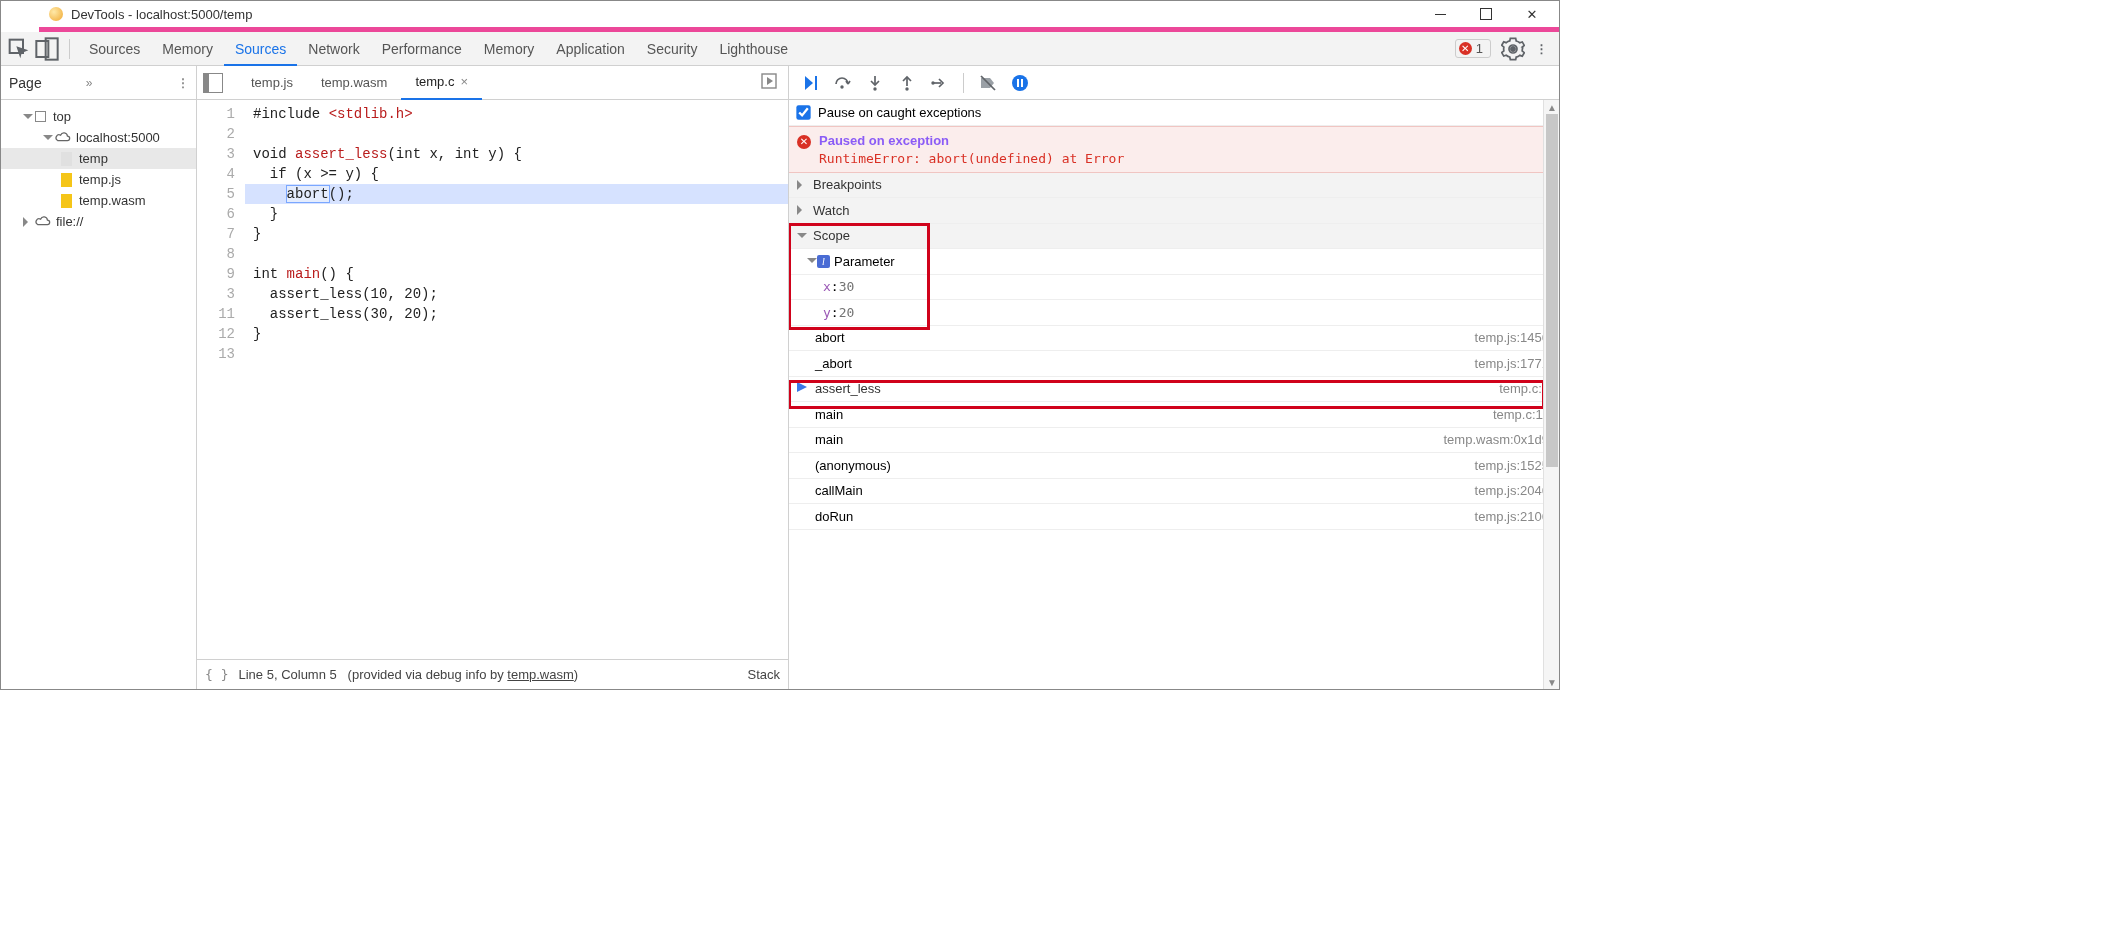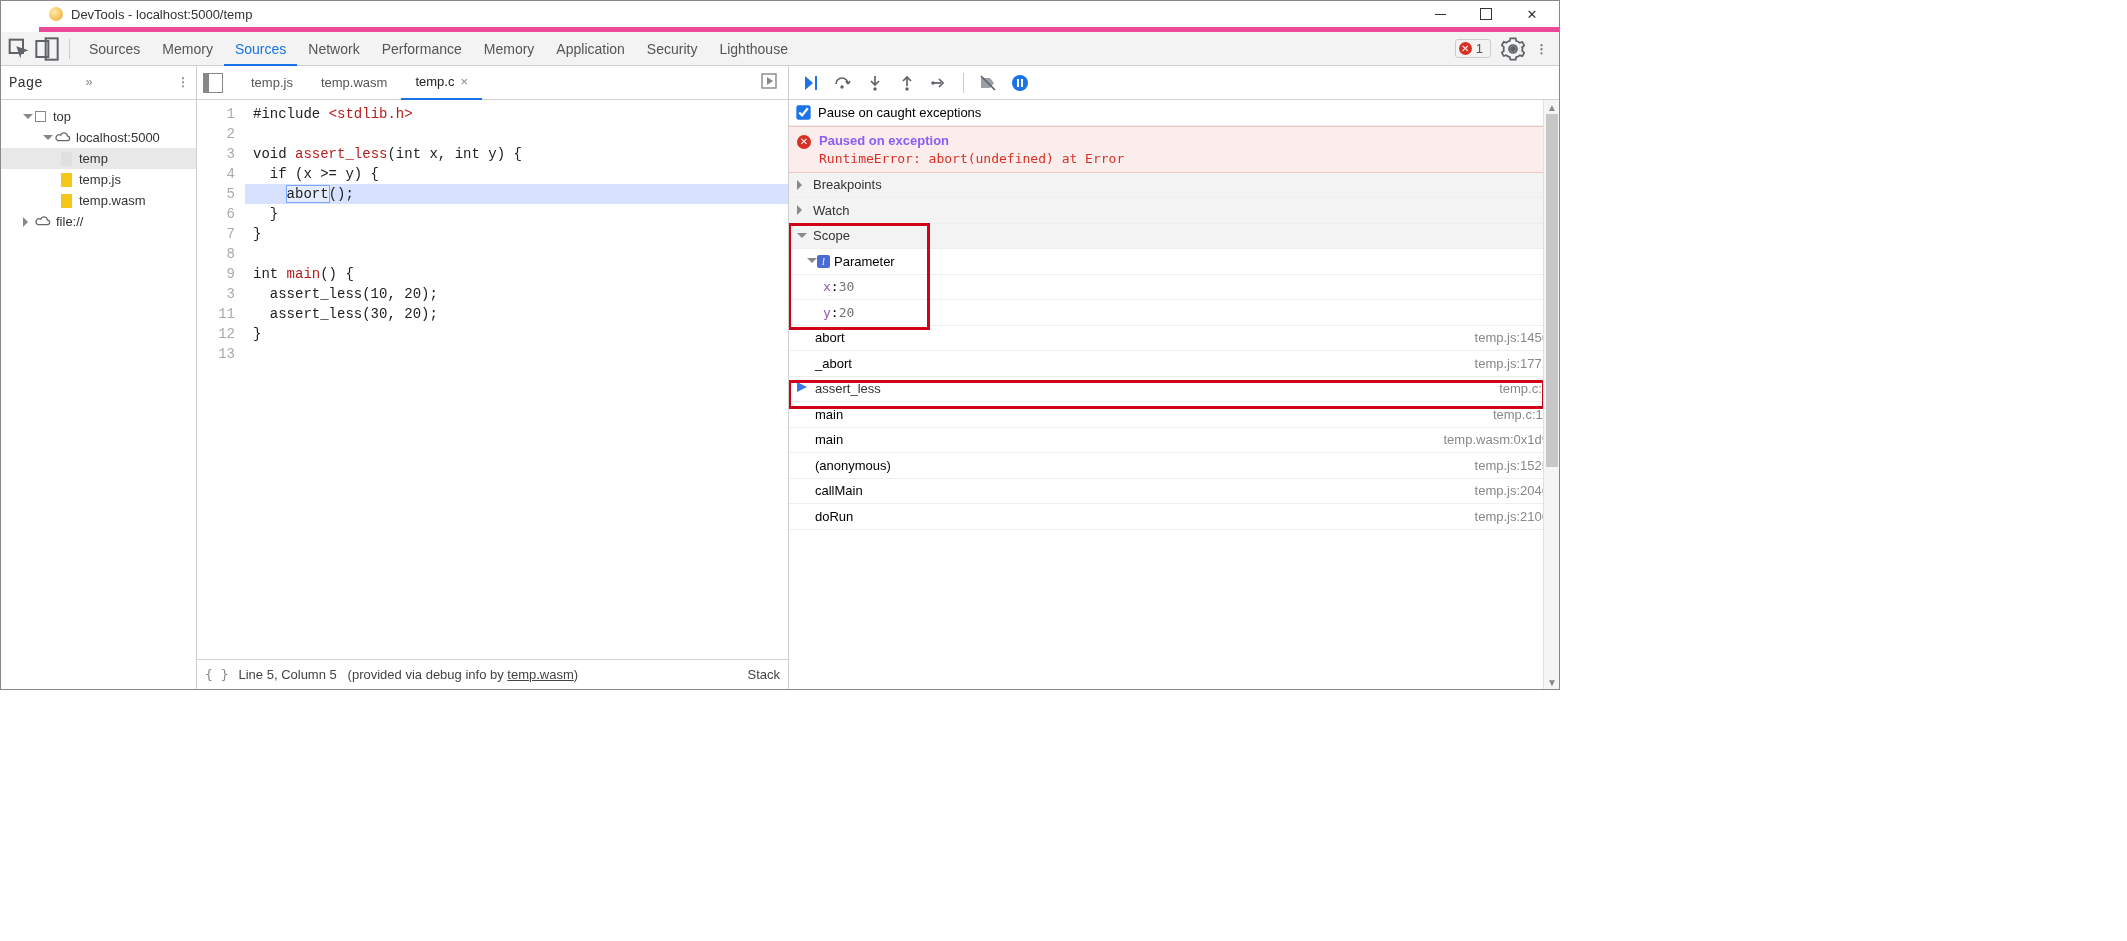--- a/index.html
+++ b/index.html
@@ -40,21 +40,21 @@
 .tabstrip .sep { width:1px; height:20px; background:#ccc; margin: 0 8px; }
 .tabstrip .tab { padding: 0 11px; height:34px; line-height:34px; font-size:14px; color:#555; cursor:pointer; }
 .tabstrip .tab.active { color:#1a73e8; border-bottom: 2px solid #1a73e8; }
 .tabstrip .spacer { flex:1; }
 .err-badge { display:inline-flex; align-items:center; border:1px solid #ccc; border-radius:3px; padding:1px 7px 1px 3px; font-size:13px; color:#555; gap:4px; }
 .err-badge .dot { width:13px; height:13px; border-radius:50%; background:#d93025; color:#fff; font-size:10px; display:flex; align-items:center; justify-content:center; }
 
 .main { display:flex; height: calc(100% - 65px); }
 
 .leftpane { width: 196px; border-right:1px solid #d0d0d0; display:flex; flex-direction:column; }
-.leftpane .hdr { height:34px; display:flex; align-items:center; border-bottom:1px solid #d0d0d0; padding:0 8px; gap:8px;font-family:Liberation Mono, monospace; }
+.leftpane .hdr { height:34px; display:flex; align-items:center; border-bottom:1px solid #d0d0d0; padding:0 8px; gap:8px; }
 .leftpane .hdr .lbl { font-size:14px; color:#333; flex:1; }
 .chev { display:inline-flex; align-items:center; }
 .chev::before { content:""; display:inline-block; width:0; height:0; border:5px solid transparent; }
 .chev.r::before { border-left-color:#888; }
 .chev.d::before { border-top-color:#888; margin-top:4px;}
 .tree { padding: 6px 0; font-size:13px; color:#333; }
 .tree .row { display:flex; align-items:center; height:21px; padding-left:6px; cursor:default; gap:2px; }
 .tree .row.sel { background:#e8e8e8; }
 .tree .pad1 { padding-left: 22px; }
 .tree .pad2 { padding-left: 42px; }

